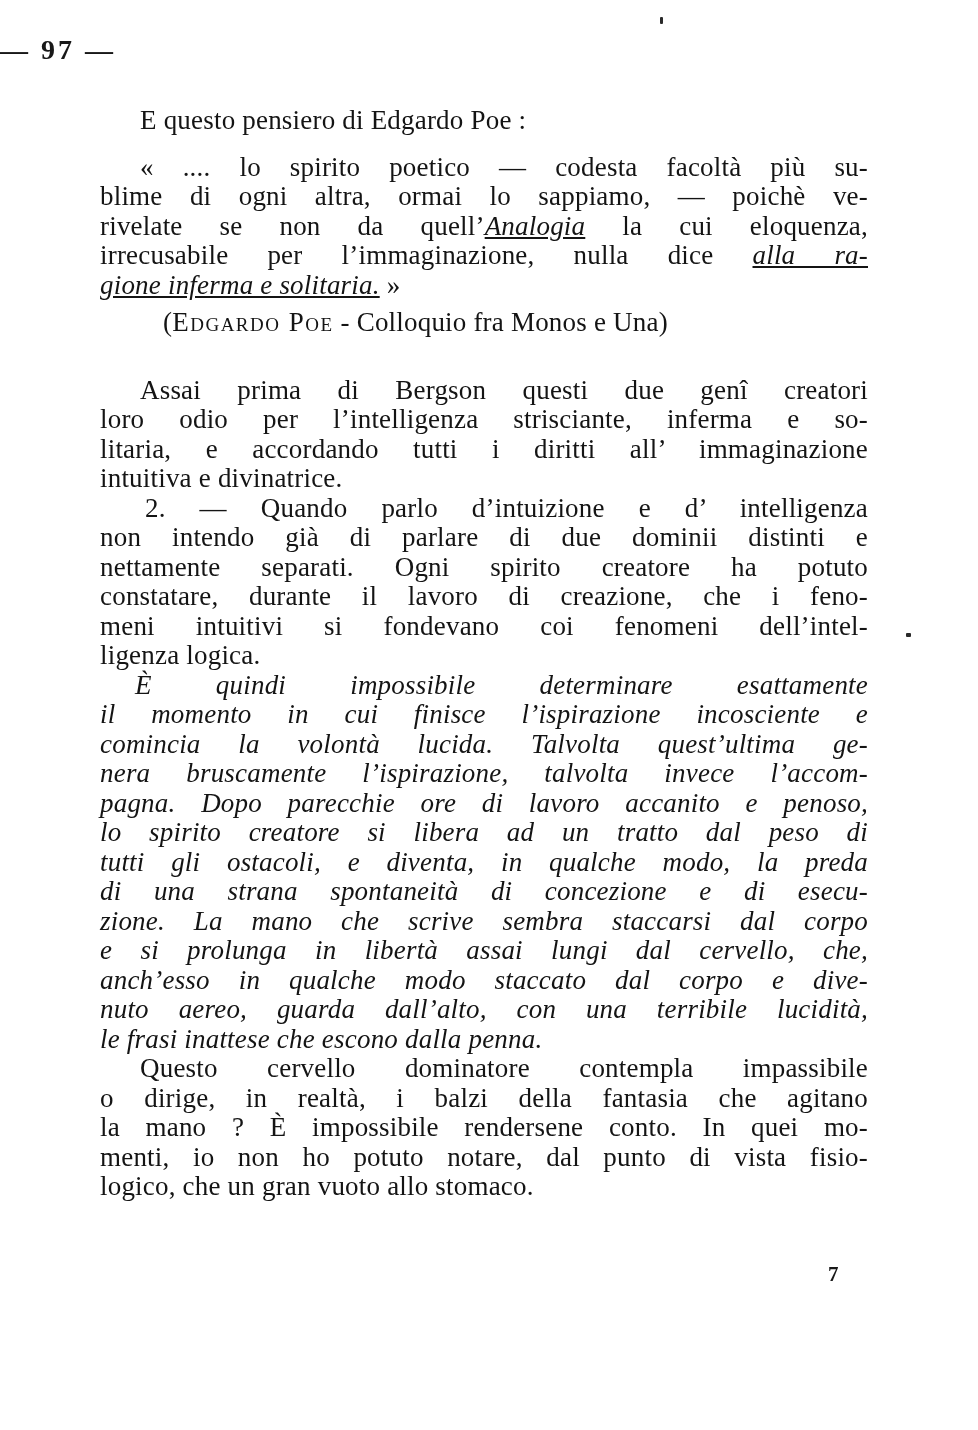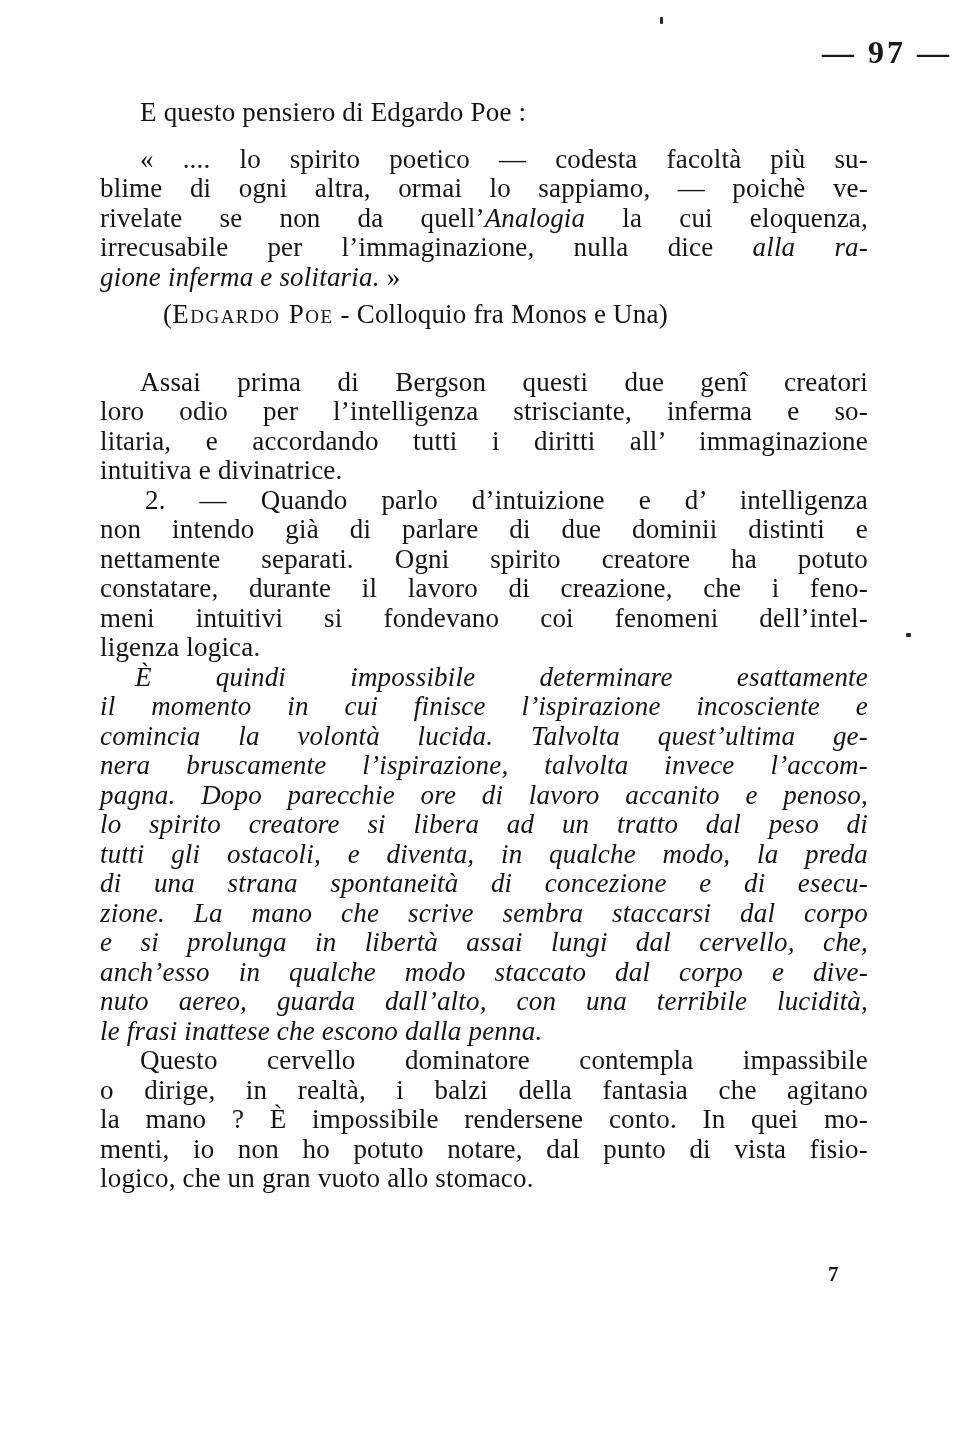--- a/index.html
+++ b/index.html
@@ -11,22 +11,22 @@
   .page {
     position: relative;
     width: 978px; height: 1430px;
     background: #ffffff;
     color: #141414;
     overflow: hidden;
   }
   .page-number {
     position: absolute;
     top: 34px; left: 0; width: 952px;
-    text-align: right;
-    font-size: 32px;
+    text-align: left;
+    font-size: 28px;
     font-weight: 600;
     letter-spacing: 3px;
     color: #181818;
   }
   .text-block {
     position: absolute;
     left: 100px; top: 94px;
     width: 768px;
   }
   .paragraph { margin: 0; }
@@ -36,40 +36,40 @@
     height: 29.5px;
     letter-spacing: 0.2px;
     text-align: left;
     white-space: normal;
   }
   .line.just {
     text-align: justify;
     text-align-last: justify;
   }
   .line span { color: #141414; }
-  .line .i { font-style: italic; }
+  .line .i { font-style: italic; text-decoration: underline; }
   .line .sc { font-variant: small-caps; letter-spacing: 1.5px; }
   .signature-mark {
     position: absolute;
     left: 828px; top: 1262px;
     font-size: 21px;
     font-weight: 700;
     color: #181818;
   }
   .speck { position: absolute; background: #2a2a2a; border-radius: 1px; }
   .speck-a { left: 660px; top: 17px; width: 3px; height: 7px; }
   .speck-b { left: 906px; top: 633px; width: 5px; height: 4px; }
 </style>
 </head>
 <body>
 
 <div class="page">
   <div class="page-number">— 97 —</div>
   <div class="text-block">
-      <div class="paragraph" style="margin-top: 4px;">
+      <div class="paragraph" style="margin-top: 12px;">
         <div class="line" style="text-indent: 40px;"><span>E questo pensiero di Edgardo Poe :</span></div>
       </div>
       <div class="paragraph" style="margin-top: 17px;">
         <div class="line just" style="text-indent: 40px;"><span>« .... lo spirito poetico — codesta facoltà più su-</span></div>
         <div class="line just"><span>blime di ogni altra, ormai lo sappiamo, — poichè ve-</span></div>
         <div class="line just"><span>rivelate se non da quell’</span><span class="i">Analogia</span><span> la cui eloquenza,</span></div>
         <div class="line just"><span>irrecusabile per l’immaginazione, nulla dice </span><span class="i">alla ra-</span></div>
         <div class="line"><span class="i">gione inferma e solitaria.</span><span> »</span></div>
       </div>
       <div class="paragraph" style="margin-top: 8px;">

